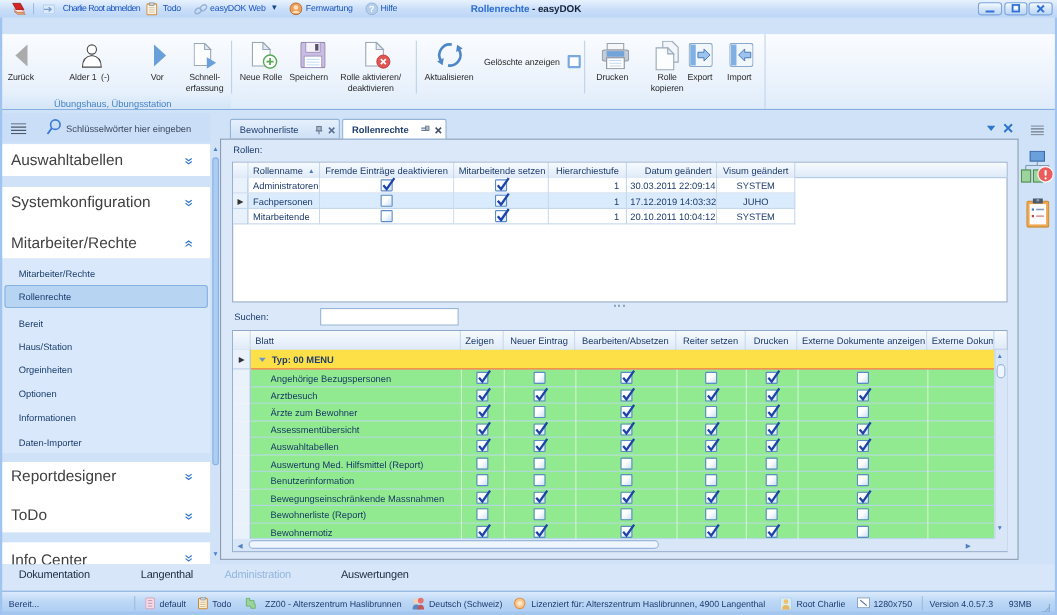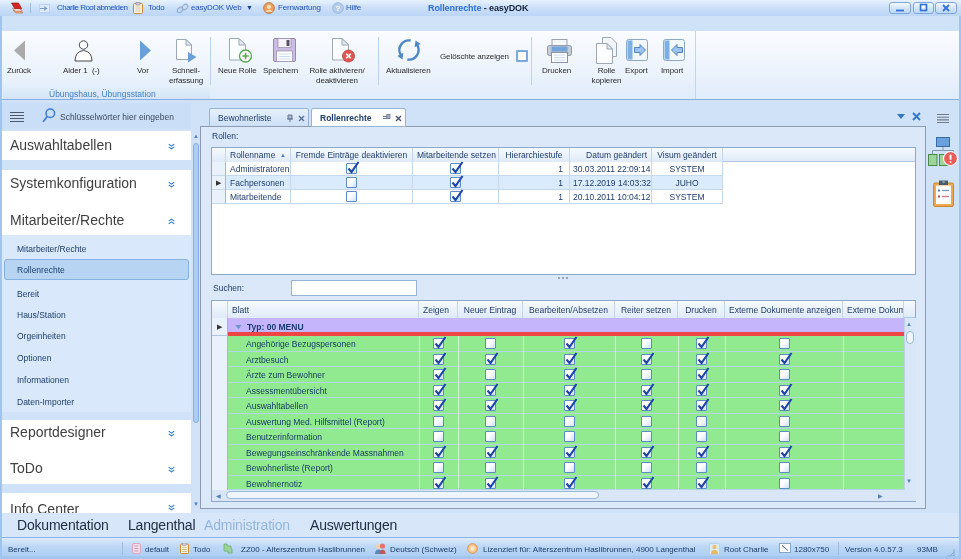--- a/index.html
+++ b/index.html
@@ -57,21 +57,21 @@
   background:#dae8fa; border:1px solid #8e9cb2; }
 
 
 .grid { position:absolute; background:#fff; border:1px solid #90a8c8; }
 .gh { position:absolute; background:linear-gradient(#f6fafe,#dfeaf8); border-right:1px solid #c2d6ec; color:#1e3c6e; overflow:hidden; white-space:nowrap; }
 .gc { position:absolute; color:#1e3c6e; overflow:hidden; white-space:nowrap; }
 .cb { position:absolute; width:11px; height:11px; border:1px solid #5c8cc8; border-radius:1px;
   background:linear-gradient(135deg,#fff 40%,#cfe0f4); }
 
 
-#bottomtabs { position:absolute; left:0; top:513px; width:961px; height:24px; background:#d7e6f9; color:#222f44; font-size:14px; letter-spacing:-0.2px; }
+#bottomtabs { position:absolute; left:0; top:513px; width:961px; height:24px; background:#d7e6f9; color:#222f44; font-size:10px; letter-spacing:-0.2px; }
 #bottomtabs span { position:absolute; top:4px; }
 
 
 #statusbar { position:absolute; left:0; top:537px; width:961px; height:22px;
   background:linear-gradient(#dcebfc,#bdd8f6 40%,#aacbf2); border-top:1px solid #8cb2e0; color:#1e3c6e; }
 #statusbar span { position:absolute; top:7px; white-space:nowrap; font-size:8px;text-align:right; }
 .ssep { position:absolute; top:4px; width:1px; height:13px; background:#9ebcde; }
 #statusbar svg { position:absolute; top:5px; }
 </style>
 </head>
@@ -389,21 +389,21 @@
         <div class="gh" style="left:207px;top:0;width:39px;height:17px;text-align:left;padding:4px 4px 0">Zeigen</div>
         <div class="gh" style="left:246px;top:0;width:65px;height:17px;text-align:center;padding:4px 4px 0">Neuer Eintrag</div>
         <div class="gh" style="left:311px;top:0;width:92px;height:17px;text-align:center;padding:4px 4px 0">Bearbeiten/Absetzen</div>
         <div class="gh" style="left:403px;top:0;width:63px;height:17px;text-align:center;padding:4px 4px 0">Reiter setzen</div>
         <div class="gh" style="left:466px;top:0;width:47px;height:17px;text-align:center;padding:4px 4px 0">Drucken</div>
         <div class="gh" style="left:513px;top:0;width:118px;height:17px;text-align:center;padding:4px 4px 0">Externe Dokumente anzeigen</div>
         <div class="gh" style="left:631px;top:0;width:61px;height:17px;text-align:left;padding:4px 4px 0">Externe Dokumen</div>
         <div class="gc" style="left:0;top:17px;width:16px;height:18px;background:#e9f1fb;border-right:1px solid #9cb8dc;border-bottom:1px solid #b0c8e4">
           <span style="position:absolute;left:5px;top:5px;color:#333;font-size:7px">▶</span>
         </div>
-        <div class="gc" style="left:16px;top:17px;width:676px;height:18px;background:#c4b5fd;border-bottom:4px solid #ef4444">
+        <div class="gc" style="left:16px;top:17px;width:676px;height:18px;background:#fde047;border-bottom:1px solid #ef4444">
           <svg style="position:absolute;left:7px;top:7px" width="7" height="4" viewBox="0 0 8 5">
             <path d="M0 0 L4 5 L8 0 Z" fill="#6a94cc"></path>
           </svg>
           <span style="position:absolute;left:19px;top:4px;font-weight:bold;color:#1e3c6e">Typ: 00 MENU</span>
         </div>
         <div class="gc" style="left:0;top:35px;width:16px;height:15.5px;background:#e9f1fb;border-right:1px solid #9cb8dc"></div>
         <div class="gc" style="left:16px;top:35px;width:676px;height:15.5px;background:#92ea90;border-bottom:1px solid #b2d8e4"></div>
         <div style="position:absolute;left:16px;top:35px;"></div>
         <div style="position:absolute;left:207px;top:35px;width:1px;height:15.5px;background:rgba(255,255,255,0.55)"></div>
         <div style="position:absolute;left:16px;top:35px;"></div>

